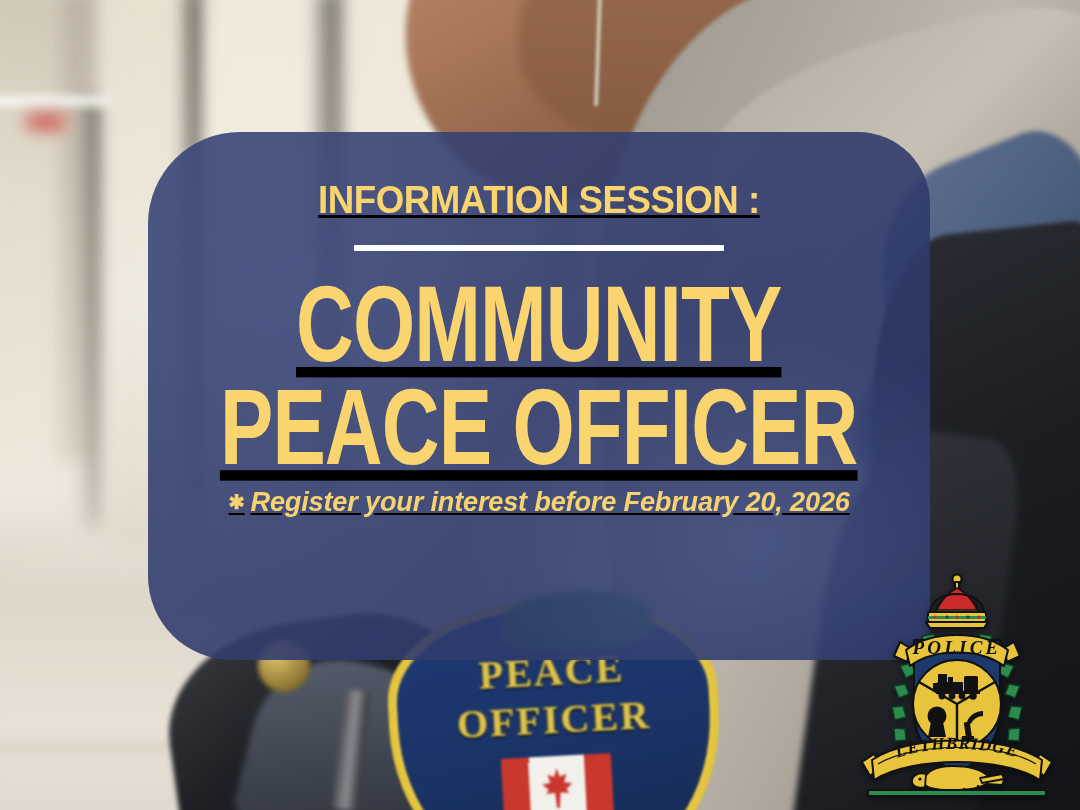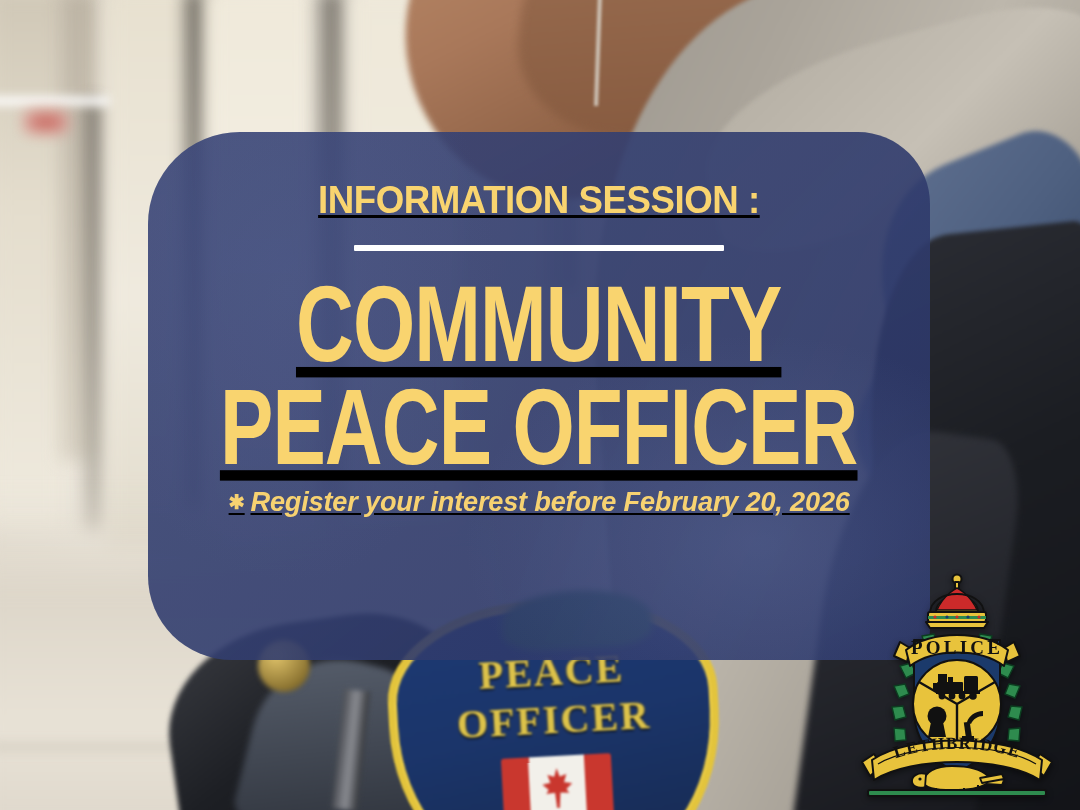--- a/index.html
+++ b/index.html
@@ -305,21 +305,21 @@
     letter-spacing:-0.2px;
     white-space:nowrap;
     transform:scaleX(.97);
   }
   .note .star { font-size:20px; font-style:normal; vertical-align:2px; margin-right:6px; }
 
   
   .crest {
     position:absolute;
     right:18px; bottom:12px;
-    width:210px; height:228px;
+    width:210px; height:228px;font-style:italic;
   }
   .crest svg { width:100%; height:100%; display:block;
     filter:drop-shadow(0 2px 3px rgba(0,0,0,.45)); }
 </style>
 </head>
 <body>
 
 <div id="poster">
 
   <div class="photo">

